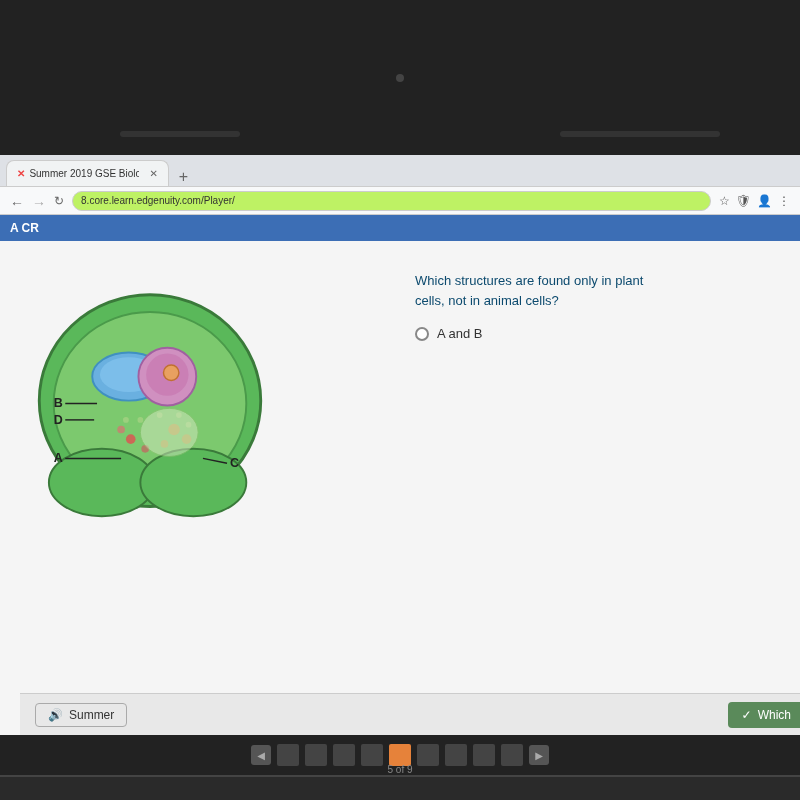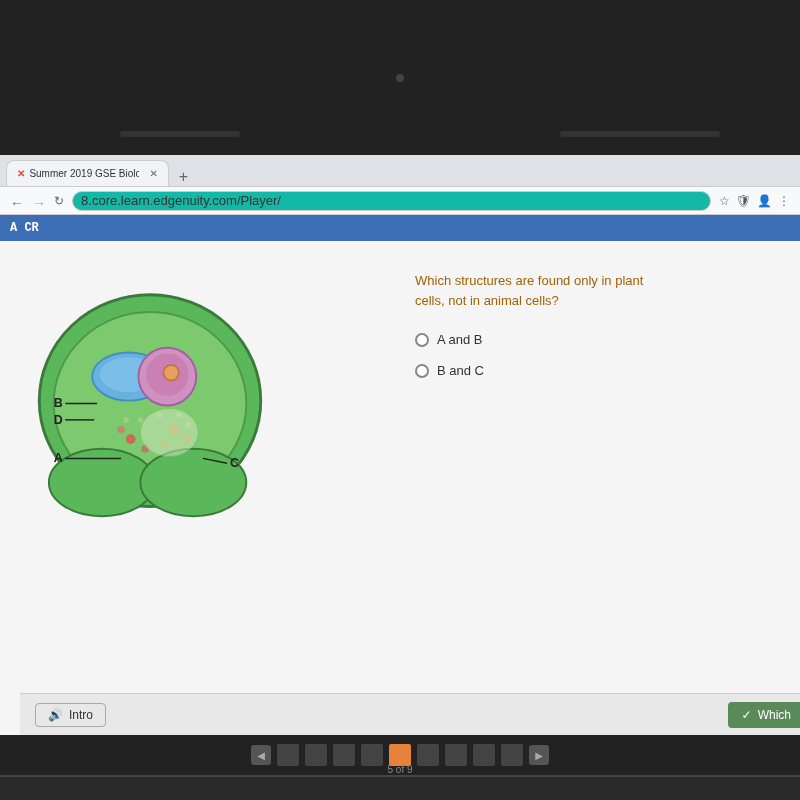--- a/index.html
+++ b/index.html
@@ -114,41 +114,40 @@
       display: flex;
       align-items: center;
       padding: 0 10px;
       border-bottom: 1px solid #ccc;
       gap: 8px;
       font-size: 12px;
       color: #333;
     }
     .address-input {
       flex: 1;
-      background: #14b8a6;
+      background: #bef264;
       border: 1px solid #ccc;
       border-radius: 12px;
       height: 20px;
       padding: 0 8px;
-      font-size: 13px;
+      font-size: 10px;
       color: #333;
       display: flex;
       align-items: center;
     }
     .address-icons { display: flex; gap: 6px; align-items: center; color: #555; font-size: 12px; }
 
     
     .app-bar {
       width: 100%;
       height: 26px;
       background: #3c6eb5;
       display: flex;
       align-items: center;
       padding: 0 10px;
-      font-family: Liberation Mono, monospace;
     }
     .app-bar-title {
       color: white;
       font-size: 12px;
       font-weight: bold;
     }
 
     
     .main-content {
       width: 100%;
@@ -174,38 +173,37 @@
       height: 260px;
     }
 
     
     .question-area {
       flex: 1;
       padding-top: 10px;
     }
     .question-text {
       font-size: 13px;
-      color: #a16207;
+      color: #0c4a6e;
       line-height: 1.5;
       margin-bottom: 16px;
       max-width: 250px;
     }
 
     .options-list {
       list-style: none;
       display: flex;
       flex-direction: column;
       gap: 10px;
     }
     .option-item {
       display: flex;
       align-items: center;
       gap: 8px;
       cursor: pointer;
-      margin-top: 6px;
     }
     .radio-circle {
       width: 14px;
       height: 14px;
       border: 2px solid #888;
       border-radius: 50%;
       background: #fff;
       flex-shrink: 0;
     }
     .option-label {
@@ -389,31 +387,27 @@
     </div>
 
     <div class="question-area">
       <p class="question-text">Which structures are found only in plant cells, not in animal cells?</p>
 
       <ul class="options-list">
         <li class="option-item">
           <div class="radio-circle"></div>
           <span class="option-label">A and B</span>
         </li>
-        <li class="option-item">
-          <div class="radio-circle"></div>
-          <span class="option-label">B and C</span>
-        </li>
       </ul>
     </div>
 
     <div class="bottom-bar">
       <button class="intro-btn">
         <span>🔊</span>
-        <span>Intro</span>
+        <span>Summer</span>
       </button>
       <button class="done-btn">
         <span>✓</span>
         <span>Which</span>
       </button>
     </div>
   </div>
 
 </div>
 

